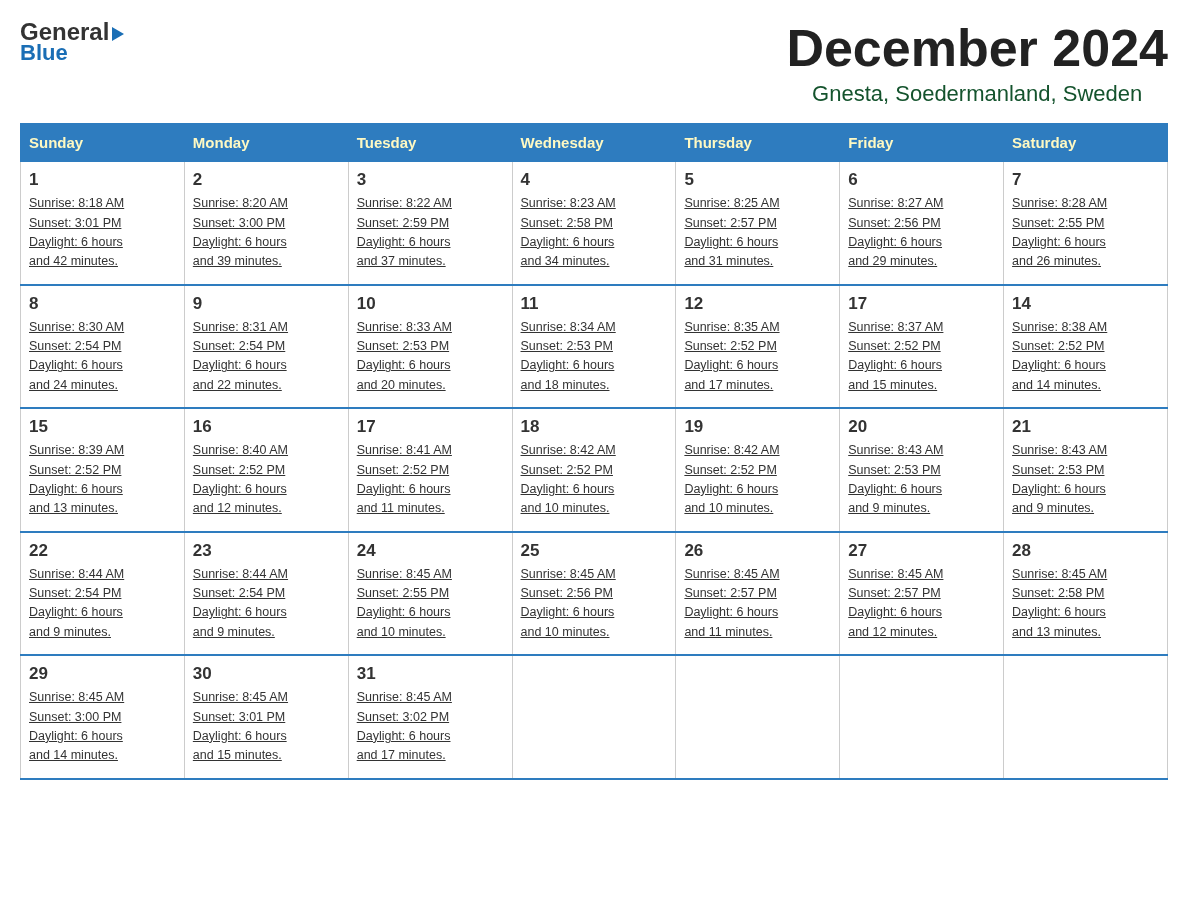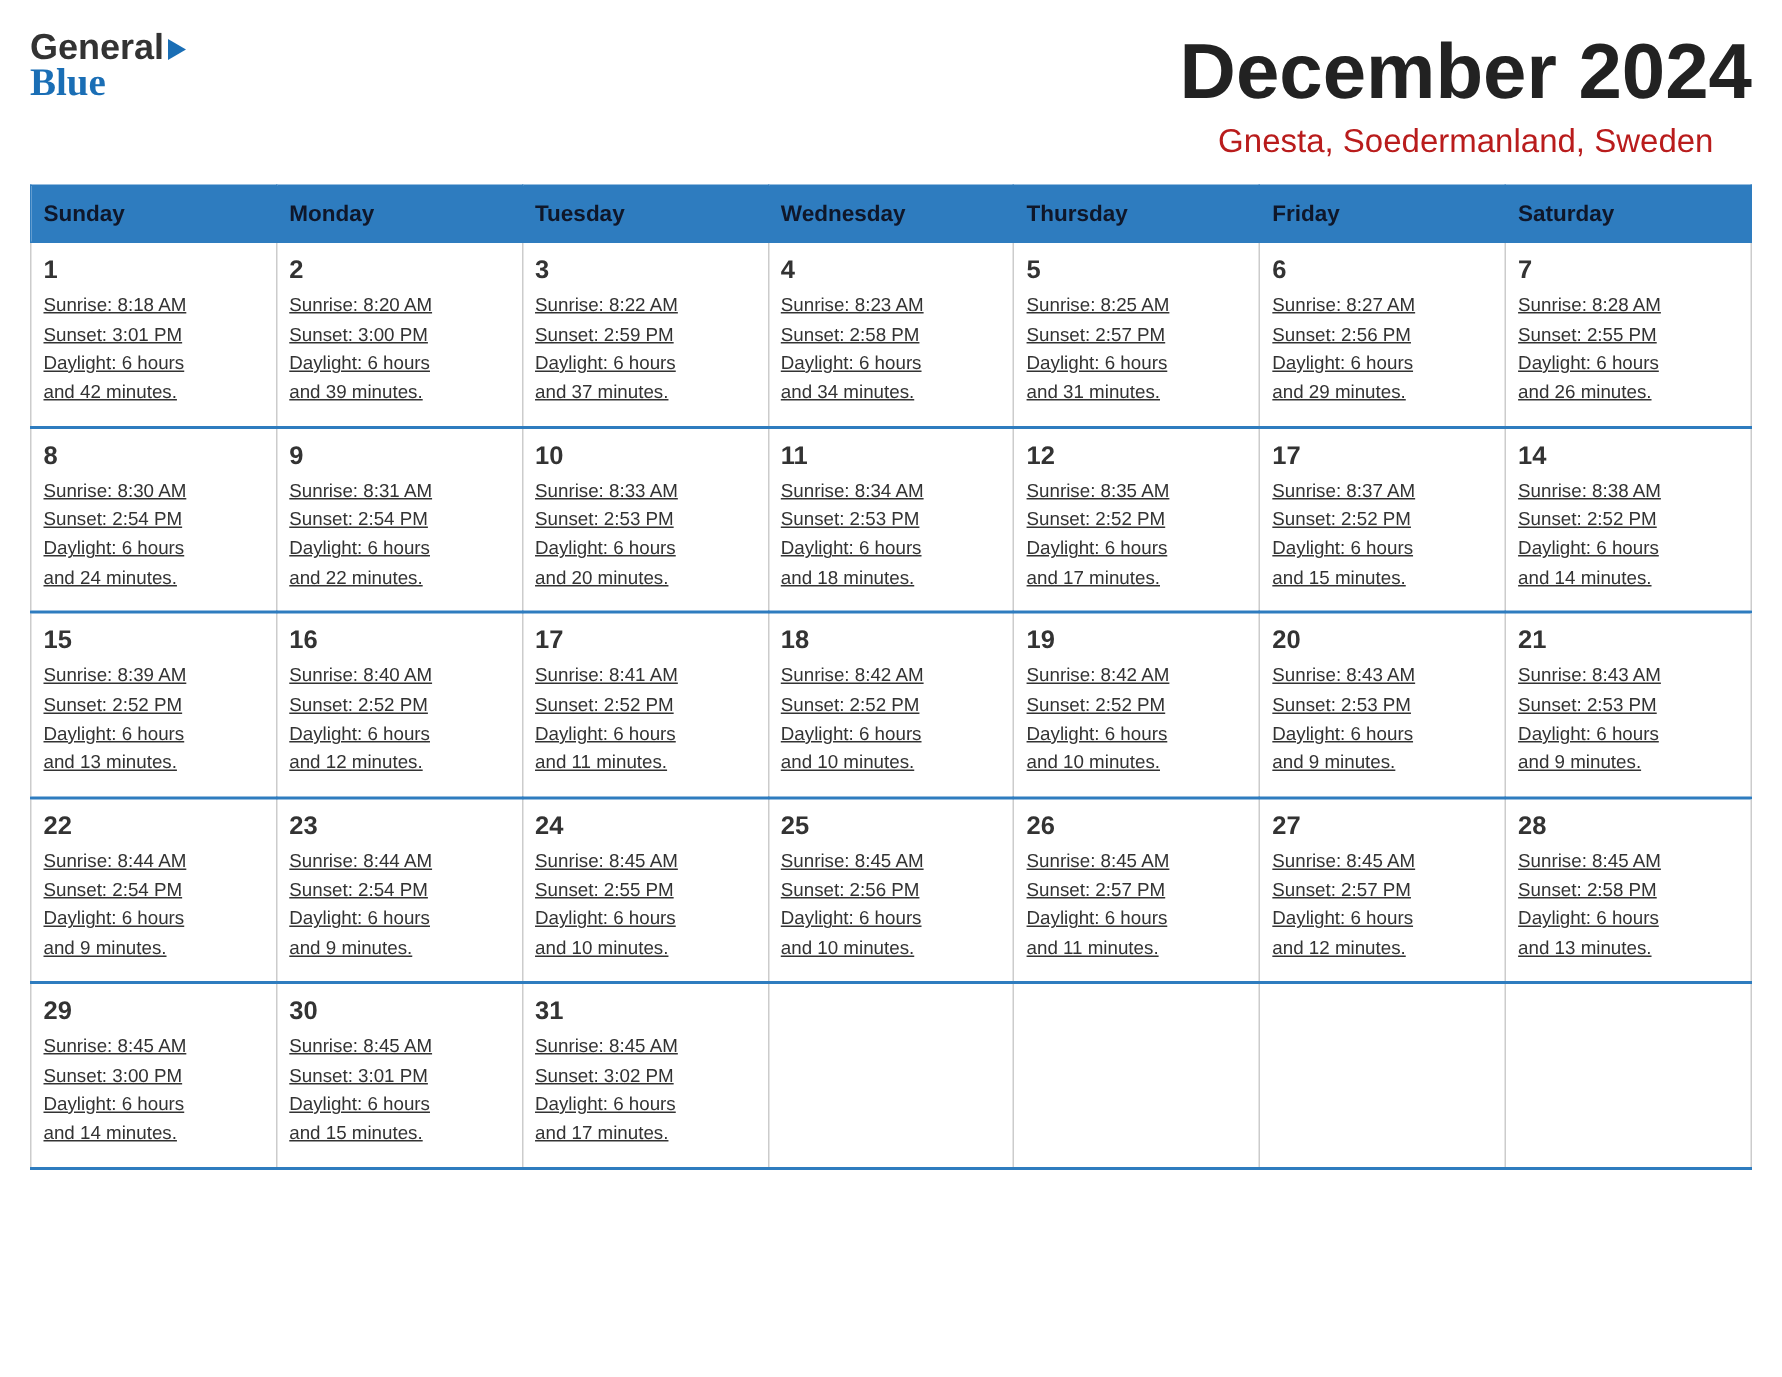--- a/index.html
+++ b/index.html
@@ -22,47 +22,46 @@
       align-items: flex-start;
     }
     .logo-text {
       font-size: 24px;
       font-weight: bold;
       color: #333;
       line-height: 1;
     }
     .logo-blue-line {
       color: #1a6eb5;
-      font-size: 26px;
+      font-size: 22px;
       font-weight: bold;
       margin-top: -4px;
-      font-family: Liberation Serif, serif;
     }
     .title-block {
       text-align: center;
     }
     .month-title {
       font-size: 52px;
       font-weight: bold;
       color: #222;
       line-height: 1.1;
     }
     .location-title {
       font-size: 22px;
-      color: #b91c1c;
+      color: #14532d;
       margin-top: 4px;
     }
     table {
       width: 100%;
       border-collapse: collapse;
       table-layout: fixed;
     }
     thead th {
       background-color: #2e7cbf;
-      color: #0f172a;
+      color: #fef9c3;
       font-size: 15px;
       font-weight: bold;
       padding: 10px 8px;
       text-align: left;
       border: 1px solid #2e7cbf;
     }
     tbody td {
       vertical-align: top;
       padding: 8px 8px 12px 8px;
       border: 1px solid #ccc;

